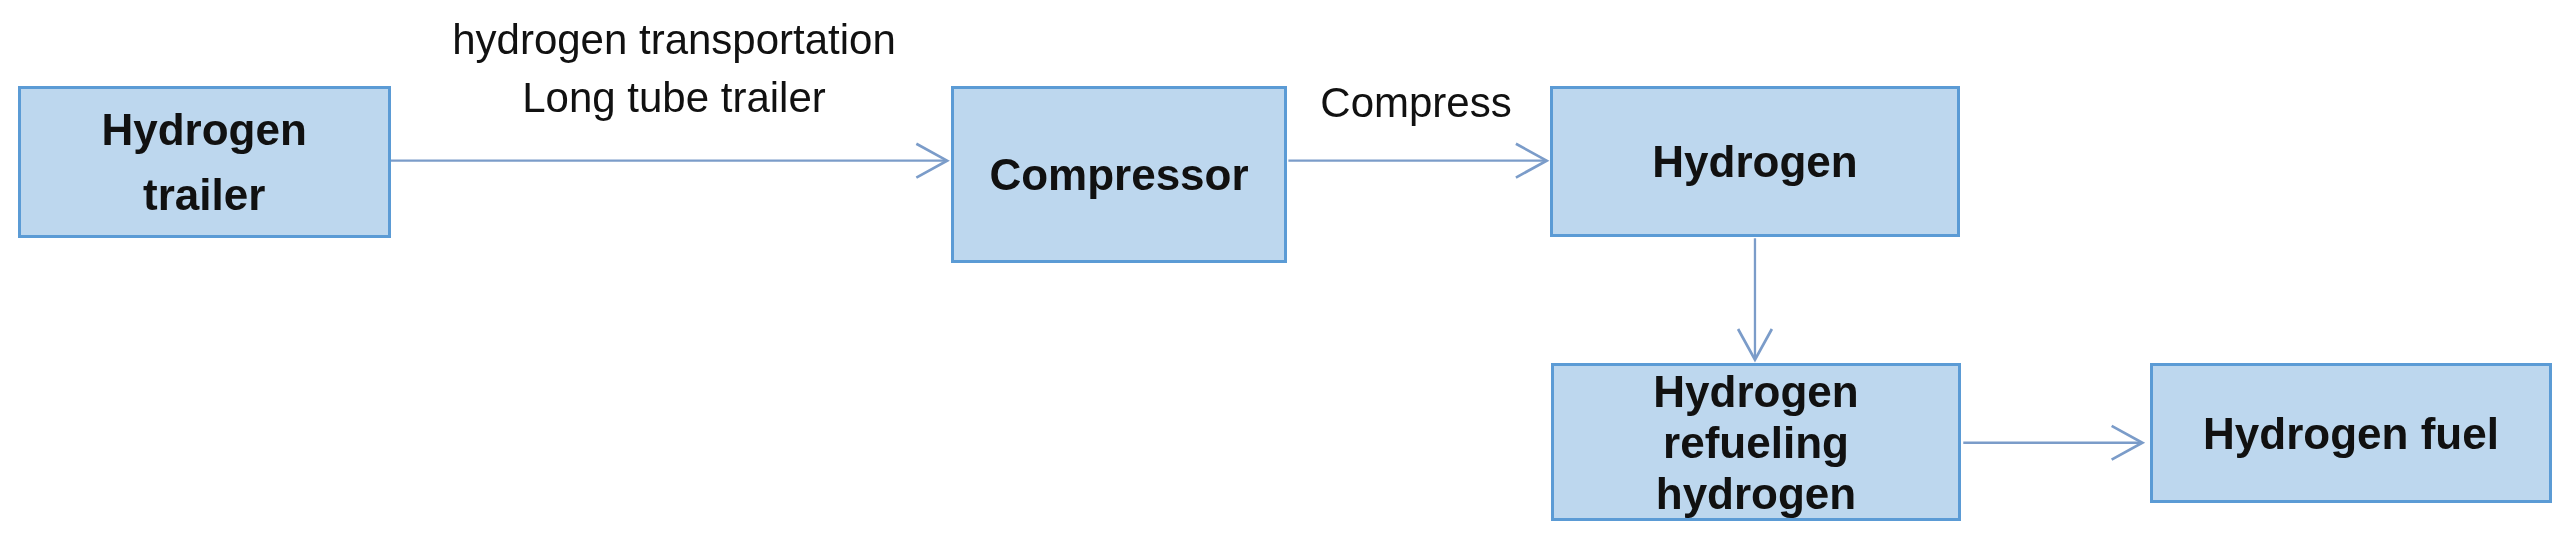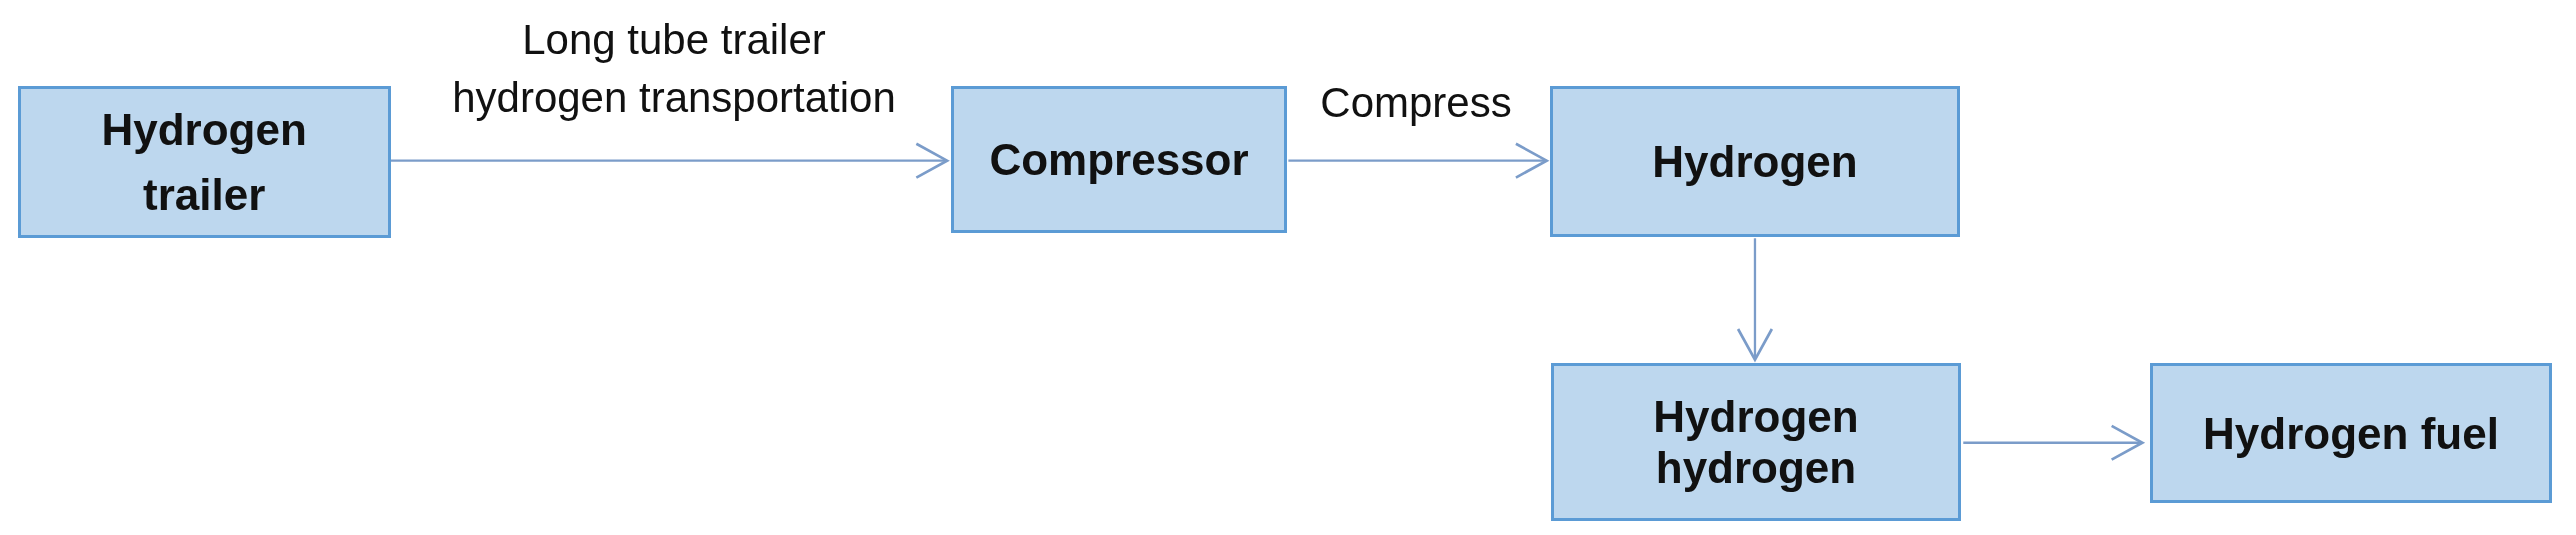--- a/index.html
+++ b/index.html
@@ -80,40 +80,41 @@
       <line class="arrow-line" x1="2554" y1="576" x2="2785" y2="576"></line>
       <polyline class="arrow-head" points="2747,554 2787,576 2747,598"></polyline>
     </g>
   </svg>
 
   <div class="node" style="left:17.7px; top:86px; width:373px; height:152px;">
     <div class="node-line">Hydrogen</div>
     <div class="node-line">trailer</div>
   </div>
 
-  <div class="node" style="left:951px; top:86px; width:336px; height:147px;">
+  <div class="node" style="left:951px; top:86px; width:336px; height:177px;">
     <div class="node-line">Compressor</div>
   </div>
 
   <div class="node" style="left:1550px; top:86px; width:410px; height:151px;">
     <div class="node-line">Hydrogen</div>
   </div>
 
   <div class="node tight" style="left:1551px; top:363px; width:410px; height:158px;">
     <div class="node-line">Hydrogen</div>
+    <div class="node-line">refueling</div>
     <div class="node-line">hydrogen</div>
   </div>
 
   <div class="node" style="left:2150px; top:363px; width:402px; height:140px;">
     <div class="node-line">Hydrogen fuel</div>
   </div>
 
   <div class="edge-label" style="left:674px; top:10.8px;">
+    <div>hydrogen transportation</div>
     <div>Long tube trailer</div>
-    <div>hydrogen transportation</div>
   </div>
 
   <div class="edge-label" style="left:1416px; top:74px;text-align:right;">
     <div>Compress</div>
   </div>
 
 
 </div>
 
 

